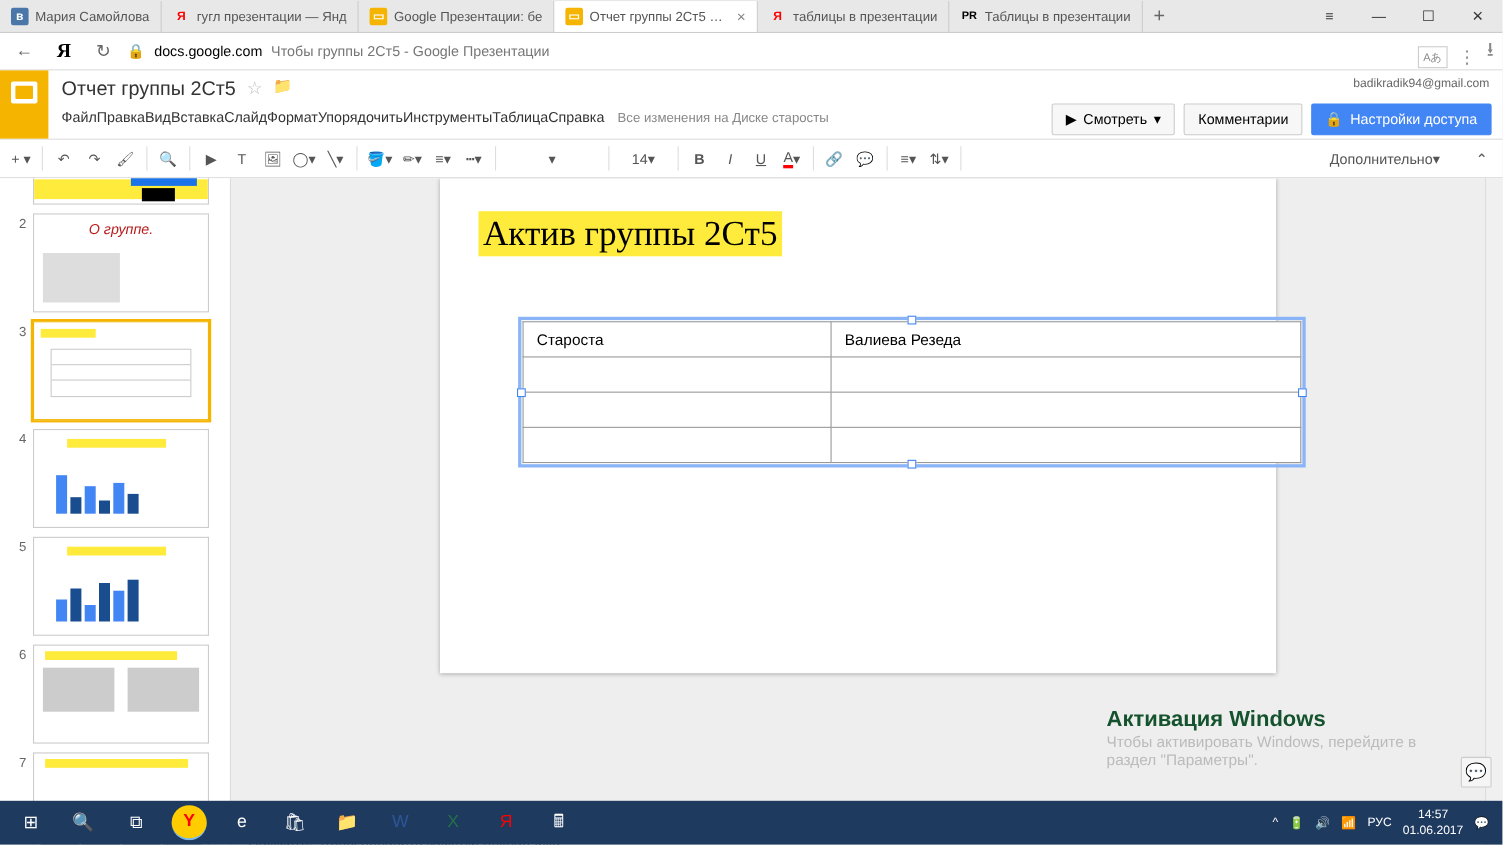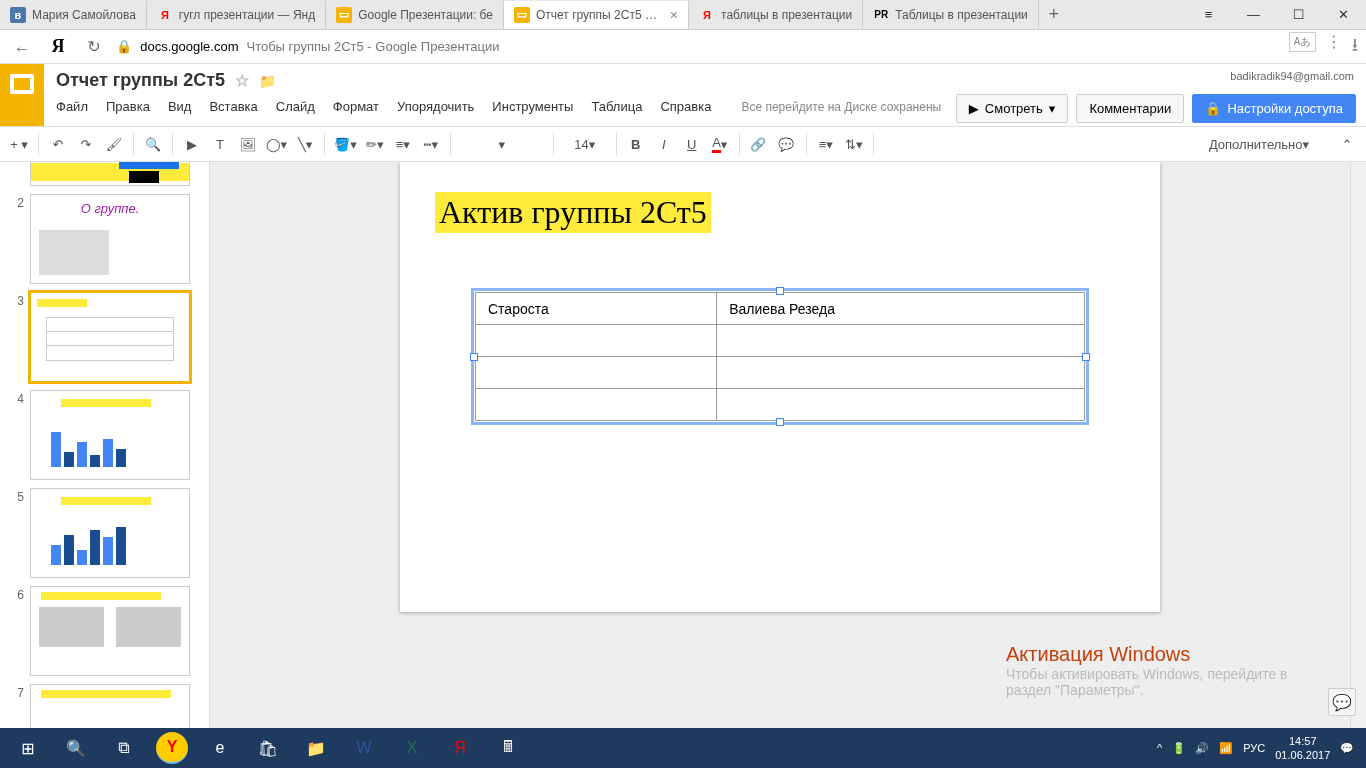--- a/index.html
+++ b/index.html
@@ -15,33 +15,33 @@
 .tab-add { width: 30px; text-align: center; font-size: 18px; color: #666; cursor: pointer; }
 .win-controls { margin-left: auto; display: flex; }
 .win-btn { width: 45px; height: 30px; display: flex; align-items: center; justify-content: center; font-size: 13px; color: #333; cursor: pointer; }
 
 
 .addr-bar { height: 34px; background: #fff; display: flex; align-items: center; padding: 0 8px; gap: 8px; border-bottom: 1px solid #ddd; }
 .nav-btn { width: 28px; height: 28px; display: flex; align-items: center; justify-content: center; color: #666; cursor: pointer; font-size: 16px; }
 .url-box { flex: 1; display: flex; align-items: center; gap: 8px; font-size: 13px; color: #333; }
 .url-domain { color: #000; }
 .url-title { color: #777; }
-.addr-icons { display: flex; gap: 10px; align-items: flex-start; }
+.addr-icons { display: flex; gap: 10px; align-items: flex-end; }
 .y-logo { font-family: Georgia, serif; font-size: 18px; font-weight: bold; color: #000; }
 .slides-header { height: 62px; display: flex; }
 .slides-logo { width: 44px; background: #f4b400; display: flex; align-items: flex-start; justify-content: center; padding-top: 10px; }
 .slides-logo-inner { width: 24px; height: 20px; background: #fff; border-radius: 2px; position: relative; }
 .slides-logo-inner::after { content: ''; position: absolute; top: 4px; left: 4px; right: 4px; bottom: 4px; background: #f4b400; border-radius: 1px; }
 .slides-head-right { flex: 1; padding: 6px 12px 0; }
-.doc-title-row { display: flex; align-items: center; gap: 10px; font-weight: bold; }
+.doc-title-row { display: flex; gap: 10px; }
 .doc-title { font-size: 18px; color: #333; }
 .star-icon { color: #bbb; font-size: 16px; }
 .folder-icon { color: #888; font-size: 14px; }
 .user-email { position: absolute; right: 12px; top: 70px; font-size: 11px; color: #666; }
-.menus { display: flex; gap: 18px; font-size: 13px; color: #333; margin-top: 8px; align-items: flex-end; }
+.menus { display: flex; font-size: 13px; color: #333; margin-top: 8px; align-items: flex-end; }
 .menu-item { cursor: pointer; }
 .save-status { color: #888; font-size: 12px; margin-left: 12px; }
 .head-buttons { position: absolute; right: 10px; top: 94px; display: flex; gap: 8px; align-items: center; }
 .btn { padding: 6px 12px; font-size: 13px; border: 1px solid #ccc; background: #f7f7f7; border-radius: 2px; cursor: pointer; display: flex; align-items: center; gap: 6px; }
 .btn-blue { background: #4285f4; color: #fff; border-color: #4285f4; }
 
 
 .toolbar { height: 36px; border-top: 1px solid #ddd; border-bottom: 1px solid #ddd; background: #fff; display: flex; align-items: center; padding: 0 6px; gap: 2px; }
 .tb-btn { min-width: 26px; height: 26px; display: flex; align-items: center; justify-content: center; font-size: 13px; color: #555; cursor: pointer; border-radius: 2px; padding: 0 3px; }
 .tb-sep { width: 1px; height: 22px; background: #ddd; margin: 0 4px; }
@@ -55,31 +55,31 @@
 .thumb-row { display: flex; gap: 6px; padding: 4px 8px; }
 .thumb-num { width: 14px; font-size: 12px; color: #666; text-align: right; padding-top: 2px; }
 .thumb { width: 160px; height: 90px; background: #fff; border: 1px solid #ccc; position: relative; overflow: hidden; }
 .thumb.selected { outline: 2px solid #f4b400; border-color: #f4b400; }
 .thumb-hl { background: #ffeb3b; position: absolute; }
 
 .canvas-area { flex: 1; display: flex; flex-direction: column; }
 .canvas-scroll { flex: 1; display: flex; align-items: flex-start; justify-content: center; overflow: auto; position: relative; text-decoration: underline; }
 .slide { width: 760px; height: 450px; background: #fff; box-shadow: 0 1px 4px rgba(0,0,0,0.3); position: relative; }
 .slide-title { position: absolute; top: 30px; left: 35px; font-family: Georgia, serif; font-size: 32px; background: #ffeb3b; padding: 2px 4px; }
-.slide-table-wrap { position: absolute; top: 130px; left: 75px; width: 610px; }
+.slide-table-wrap { position: absolute; top: 130px; left: 75px; width: 708px; }
 .sel-border { position: absolute; inset: -4px; border: 3px solid #8ab4f8; }
 .sel-handle { position: absolute; width: 8px; height: 8px; background: #fff; border: 1px solid #4285f4; }
 .slide-table { width: 100%; border-collapse: collapse; background: #fff; }
 .slide-table td { border: 1px solid #999; padding: 6px 12px; font-size: 14px; height: 32px; vertical-align: middle; }
 
 .notes-bar { height: 40px; background: #fff; border-top: 1px solid #ddd; display: flex; align-items: center; padding: 0 16px; font-size: 13px; color: #888; }
 
 
 .watermark { position: absolute; right: 40px; bottom: 70px; color: #bbb; font-size: 14px; pointer-events: none; }
-.watermark h4 { font-size: 20px; font-weight: normal; color: #c2410c; }
+.watermark h4 { font-size: 20px; font-weight: bold; color: #14532d; }
 .feedback-btn { position: absolute; right: 10px; bottom: 52px; width: 28px; height: 28px; border: 1px solid #ccc; background: #f5f5f5; display: flex; align-items: center; justify-content: center; border-radius: 2px; }
 
 
 .taskbar { position: absolute; bottom: 0; left: 0; right: 0; height: 40px; background: #1f3a5f; display: flex; align-items: center; padding: 0 4px; }
 .task-btn { width: 48px; height: 40px; display: flex; align-items: center; justify-content: center; color: #fff; cursor: pointer; font-size: 16px; }
 .task-btn.active { background: rgba(255,255,255,0.1); border-bottom: 2px solid #76b9ed; }
 .tray { margin-left: auto; display: flex; align-items: center; gap: 10px; color: #fff; font-size: 11px; padding-right: 8px; }
 .tray-time { text-align: center; line-height: 1.3; }
 
 .scrollbar-v { width: 16px; background: #f0f0f0; border-left: 1px solid #ddd; }
@@ -154,21 +154,21 @@
       <span class="menu-item">Файл</span>
       <span class="menu-item">Правка</span>
       <span class="menu-item">Вид</span>
       <span class="menu-item">Вставка</span>
       <span class="menu-item">Слайд</span>
       <span class="menu-item">Формат</span>
       <span class="menu-item">Упорядочить</span>
       <span class="menu-item">Инструменты</span>
       <span class="menu-item">Таблица</span>
       <span class="menu-item">Справка</span>
-      <span class="save-status">Все перейдите на Диске сохранены</span>
+      <span class="save-status">Все изменения на Диске старосты</span>
     </div>
   </div>
 </div>
 <div class="user-email">badikradik94@gmail.com</div>
 <div class="head-buttons">
   <div class="btn">▶ <span>Смотреть</span> ▾</div>
   <div class="btn">
       <span>Комментарии</span>
     </div>
   <div class="btn btn-blue">🔒 <span>Настройки доступа</span></div>
@@ -225,21 +225,21 @@
         <div class="thumb-num"></div>
         <div class="thumb" style="height:30px">
           <div class="thumb-hl" style="left:0;top:6px;width:100%;height:18px;background:#ffeb3b"></div>
           <div style="position:absolute;right:10px;top:2px;width:60px;height:10px;background:#1a73e8"></div>
           <div style="position:absolute;right:30px;top:14px;width:30px;height:12px;background:#000"></div>
         </div>
       </div>
     <div class="thumb-row">
         <div class="thumb-num">2</div>
         <div class="thumb">
-          <div style="position:absolute;top:6px;width:100%;text-align:center;color:#a21caf;font-size:13px;font-style:italic">О группе.</div>
+          <div style="position:absolute;top:6px;width:100%;text-align:center;color:#b91c1c;font-size:13px;font-style:italic">О группе.</div>
           <div style="position:absolute;bottom:8px;left:8px;width:70px;height:45px;background:#ddd"></div>
         </div>
       </div>
     <div class="thumb-row">
         <div class="thumb-num">3</div>
         <div class="thumb selected">
           <div class="thumb-hl" style="left:6px;top:6px;width:50px;height:8px"></div>
           <div style="position:absolute;top:24px;left:15px;right:15px;bottom:20px;border:1px solid #ccc">
             <div style="border-bottom:1px solid #ccc;height:33%"></div>
             <div style="border-bottom:1px solid #ccc;height:33%"></div>

